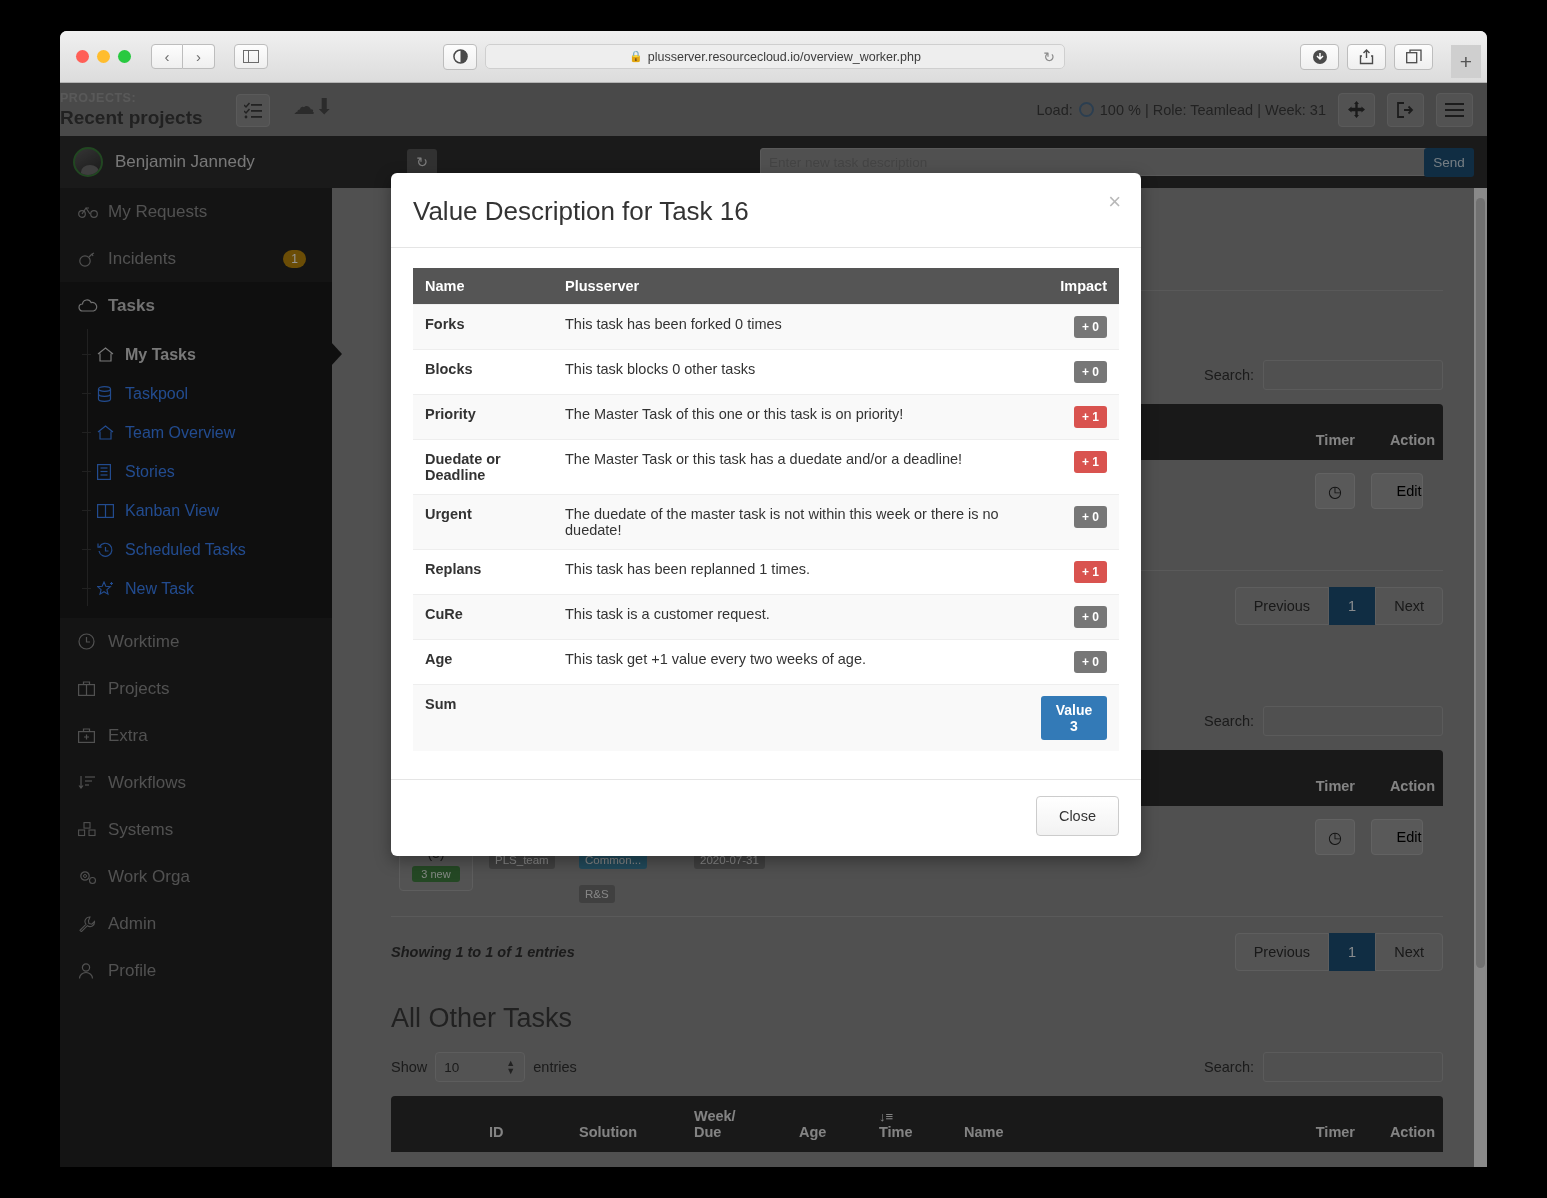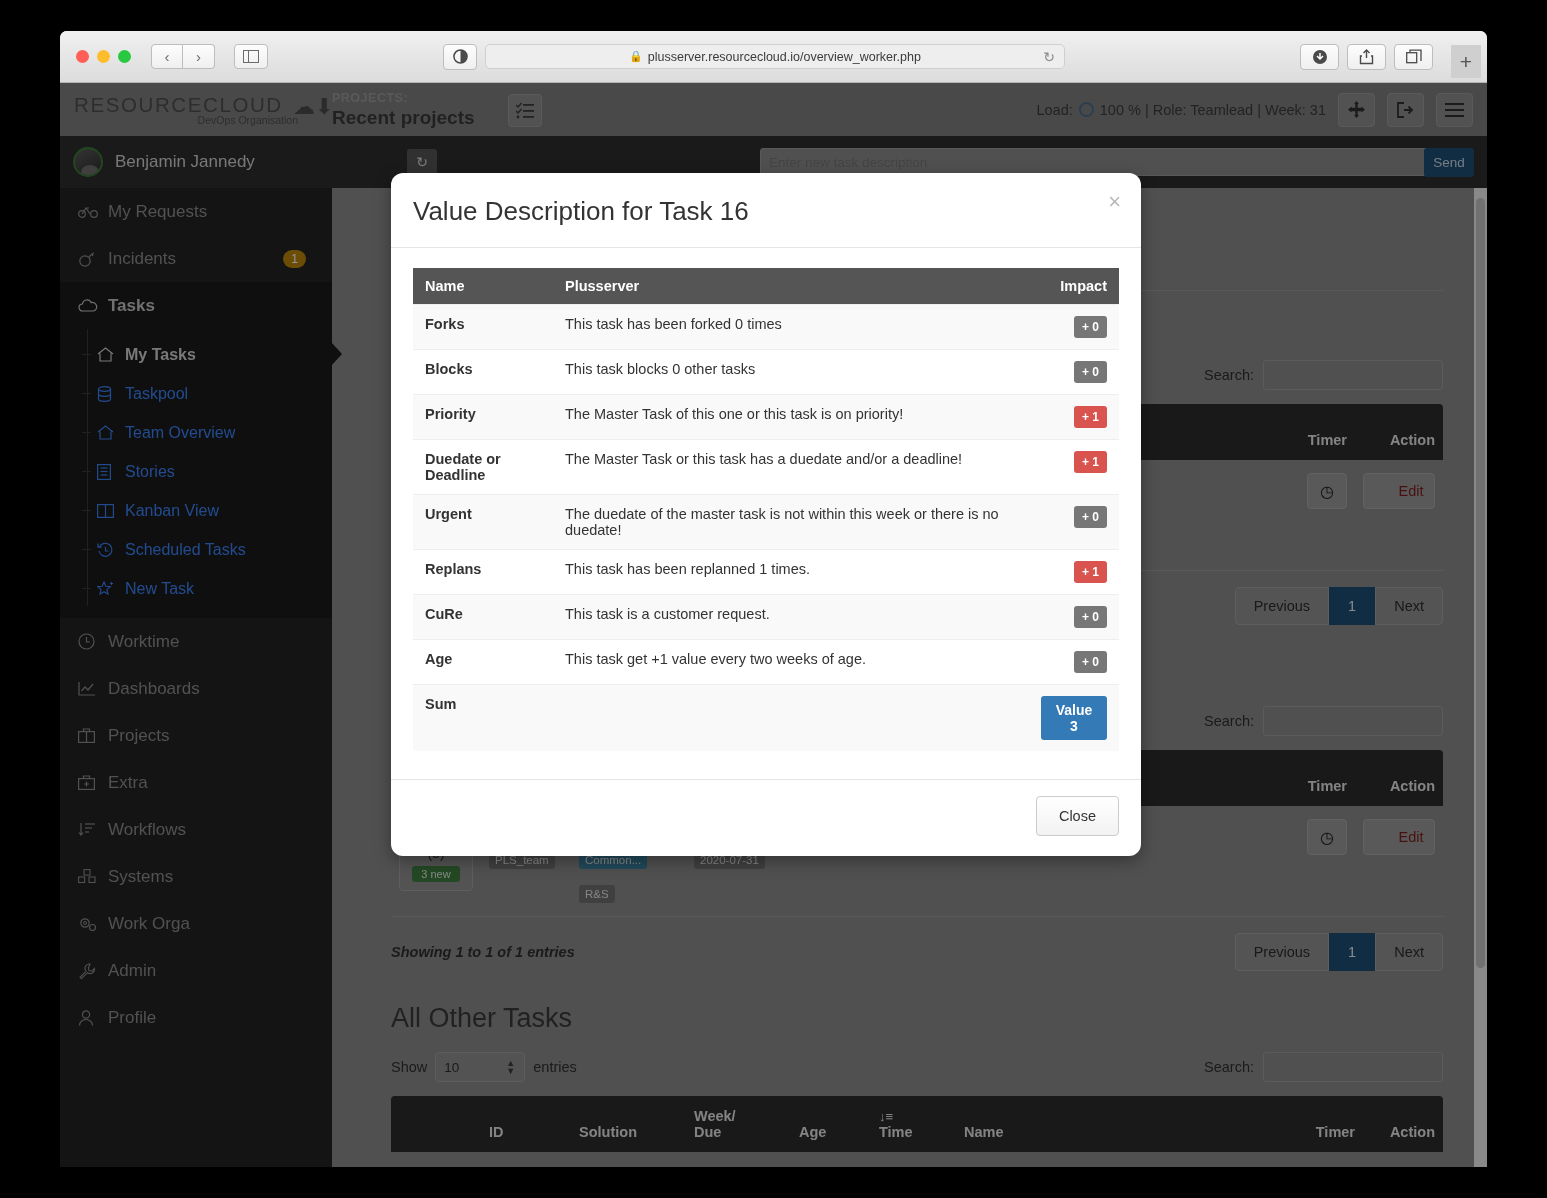--- a/index.html
+++ b/index.html
@@ -280,23 +280,23 @@
   .tag.date { background: #6f6f6f; }
   .name-strong { font-weight: bold; color: #1e1e1e; }
   .btn-sq {
     display: inline-flex; align-items: center; justify-content: center;
     width: 40px; height: 36px;
     background: #9a9a9a; border: 1px solid #aaa; border-radius: 4px;
     color: #1e1e1e; font-size: 16px;
   }
   .btn-edit {
     display: inline-flex; align-items: center; justify-content: center;
-    width: 72px; height: 36px;
+    width: 52px; height: 36px;
     background: #9a9a9a; border: 1px solid #aaa; border-radius: 4px;
-    color: #7f1d1d; font-size: 14.5px; padding-left: 24px;
+    color: #000000; font-size: 14.5px; padding-left: 24px;
   }
   .dt-footer { display: flex; align-items: center; justify-content: space-between; margin-top: 16px; margin-bottom: 32px; }
   .showing { font-size: 14.5px; color: #2f2f2f; font-style: italic; font-weight: bold; }
   .pager { display: flex; }
   .pg {
     padding: 10px 18px; font-size: 14.5px; color: #2b2b2b;
     background: #929292; border: 1px solid #a3a3a3;
   }
   .pg:first-child { border-radius: 4px 0 0 4px; }
   .pg:last-child { border-radius: 0 4px 4px 0; }
@@ -318,21 +318,21 @@
     background: rgba(0,0,0,.42);
     z-index: 40;
   }
 
   
   .modal {
     position: absolute;
     left: 331px; top: 90px;
     width: 750px;
     background: #fff;
-    border-radius: 12px;
+    border-radius: 6px;
     box-shadow: 0 5px 16px rgba(0,0,0,.35);
     z-index: 50;
   }
   .modal-head {
     padding: 23px 22px 20px;
     border-bottom: 1px solid #e5e5e5;
     position: relative;
   }
   .modal-title { font-size: 26px; color: #333; font-weight: 300; }
   .modal-x {
@@ -430,24 +430,20 @@
           <path d="M4 3.2 V1.2 H15 V12" fill="none" stroke="#4a4a4a" stroke-width="1.3"></path>
         </svg>
       </div>
     </div>
     <div class="plustab">+</div>
   </div>
 
   <div class="app">
 
     <div class="app-header">
-      <div class="logo-area">
-        <div class="logo-main">RESOURCECLOUD</div>
-        <div class="logo-sub">DevOps Organisation</div>
-      </div>
       <div class="logo-cloud">☁⬇</div>
       <div class="proj-block">
         <div class="proj-label">PROJECTS:</div>
         <div class="proj-value">Recent projects</div>
         <div class="proj-listbtn">
           <svg width="18" height="17" viewBox="0 0 18 17">
             <path d="M0 3 l2 2 l3.5-4" stroke="#3c3c3c" stroke-width="1.5" fill="none"></path>
             <path d="M0 9 l2 2 l3.5-4" stroke="#3c3c3c" stroke-width="1.5" fill="none"></path>
             <circle cx="2" cy="15" r="1.4" fill="#3c3c3c"></circle>
             <rect x="7" y="2" width="11" height="1.8" fill="#3c3c3c"></rect>
@@ -590,29 +586,20 @@
       </div>
 
       <div class="nav-item">
         <span class="ic">
           <svg width="17" height="17" viewBox="0 0 17 17">
             <circle cx="8.5" cy="8.5" r="7.5" fill="none" stroke="currentColor" stroke-width="1.2"></circle>
             <path d="M8.5 4 v5 h3.5" fill="none" stroke="currentColor" stroke-width="1.2"></path>
           </svg>
         </span>
         <span>Worktime</span>
-      </div>
-      <div class="nav-item">
-        <span class="ic">
-          <svg width="18" height="15" viewBox="0 0 18 15">
-            <path d="M1 1 v13 h16" fill="none" stroke="currentColor" stroke-width="1.2"></path>
-            <path d="M3.5 10 L7 6 L10 9 L15 3" fill="none" stroke="currentColor" stroke-width="1.2"></path>
-          </svg>
-        </span>
-        <span>Dashboards</span>
       </div>
       <div class="nav-item">
         <span class="ic">
           <svg width="17" height="15" viewBox="0 0 17 15">
             <rect x="0.6" y="3.6" width="15.8" height="10.8" fill="none" stroke="currentColor" stroke-width="1.2"></rect>
             <path d="M5.5 3.5 V1 h6 v2.5" fill="none" stroke="currentColor" stroke-width="1.2"></path>
             <line x1="8.5" y1="3.6" x2="8.5" y2="14.4" stroke="currentColor" stroke-width="1.2"></line>
           </svg>
         </span>
         <span>Projects</span>

